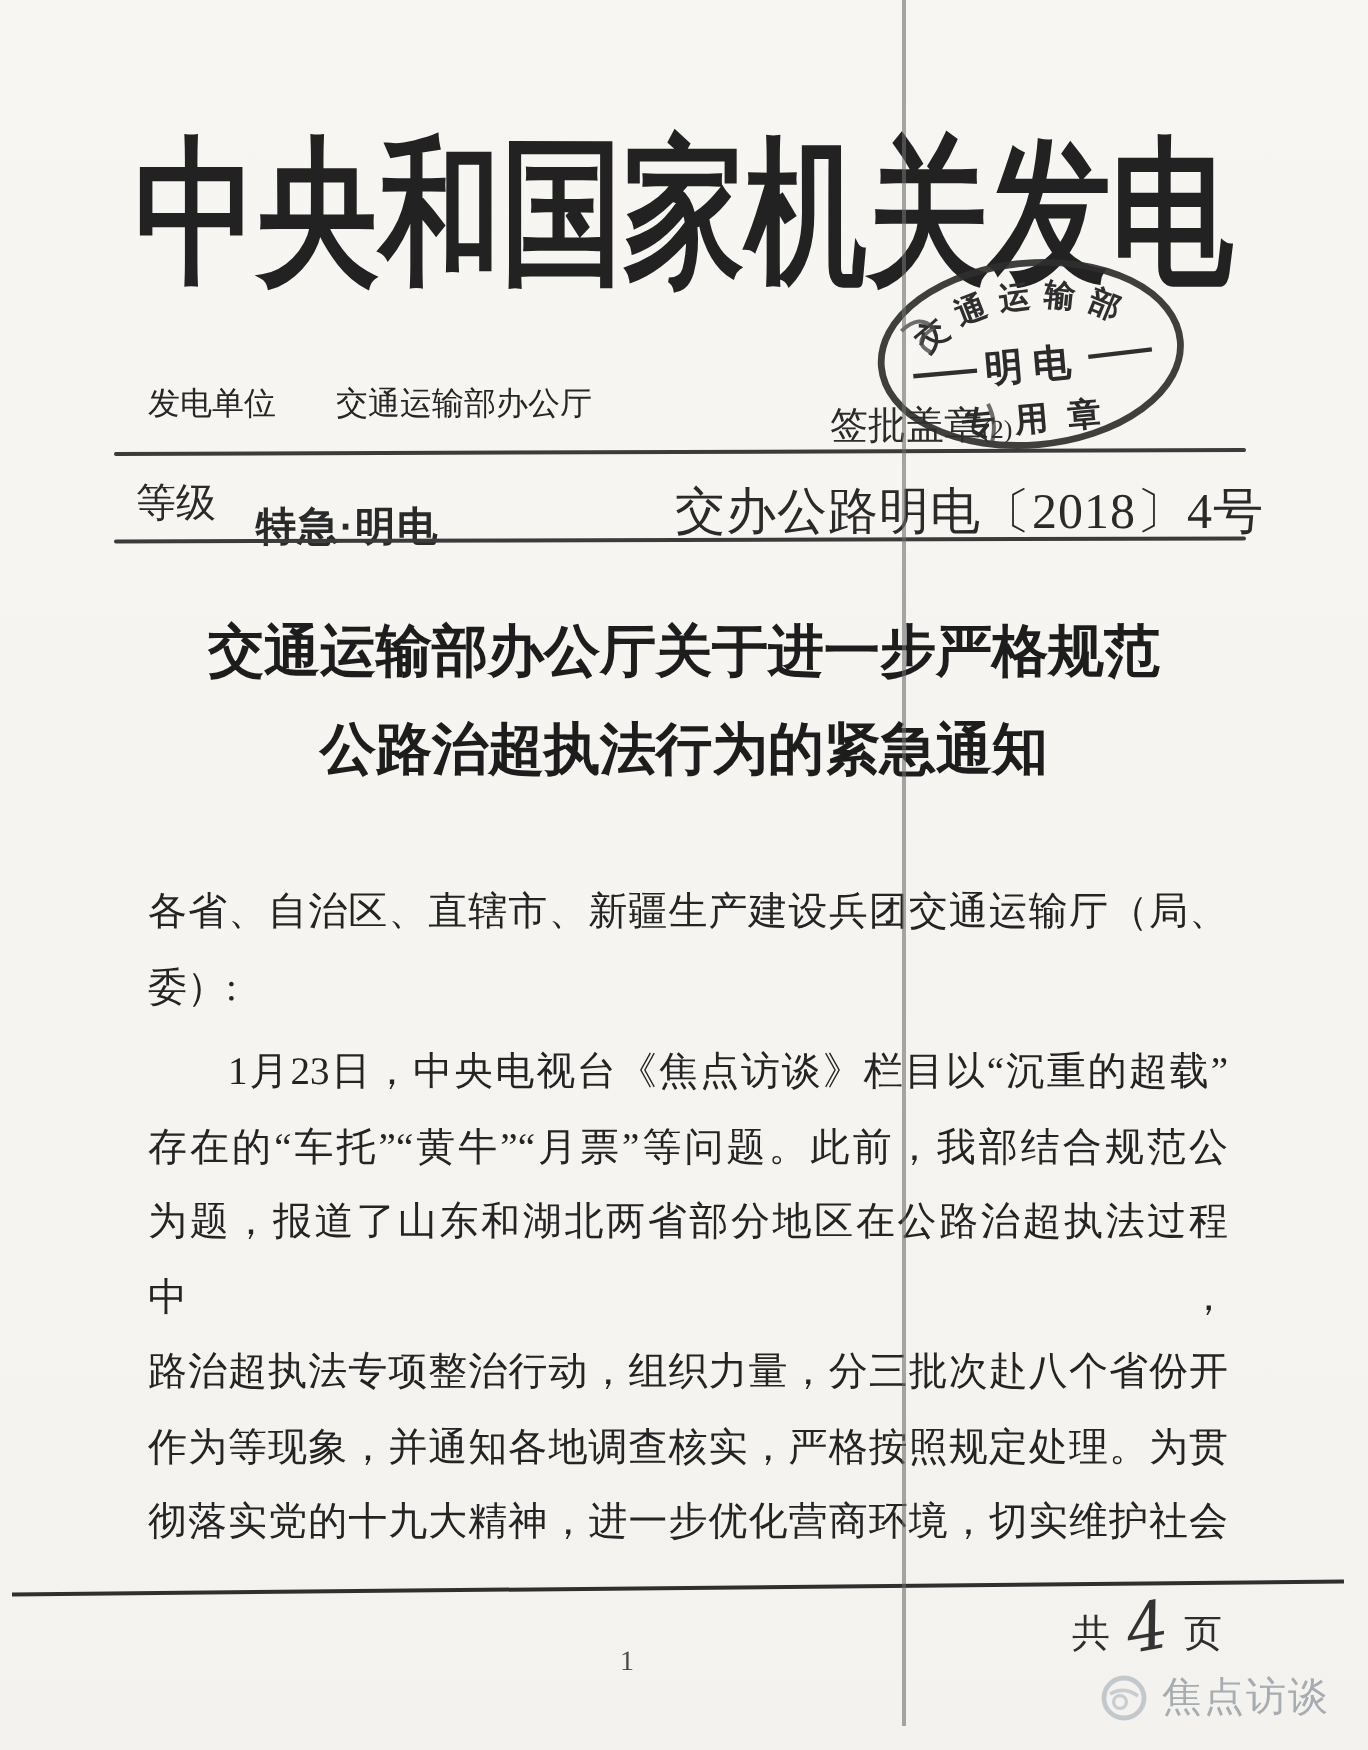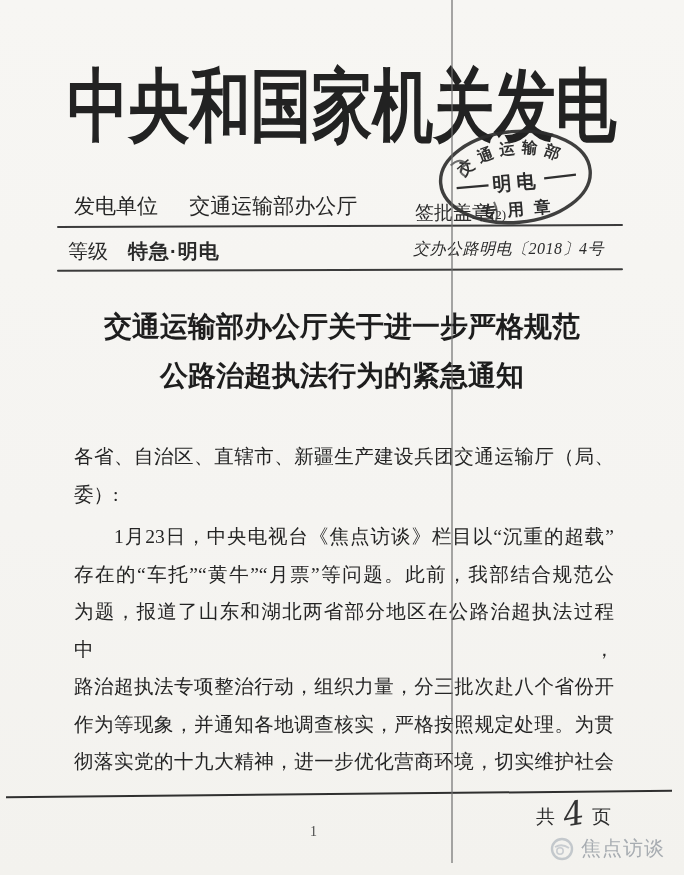--- a/index.html
+++ b/index.html
@@ -23,41 +23,41 @@
     font-weight: bold;
     white-space: nowrap;
     letter-spacing: 0px;
     color: #222;
     transform: scaleY(1.3);
     transform-origin: top center;
     z-index: 1;
   }
 
   
-  .meta-row1 { position: absolute; top: 192px; left: 74px; font-size: 21px; color: #262626; z-index: 2; }
+  .meta-row1 { position: absolute; top: 192px; left: 74px; font-size: 16px; color: #262626; z-index: 2; }
   .meta-row1 .issuer-value { margin-left: 26px; }
   .sign-area { position: absolute; top: 200px; left: 415px; font-size: 19px; color: #2c2c2c; z-index: 2; white-space: nowrap; }
   .sign-area .note { font-size: 13px; }
 
   .hrule {
     position: absolute; left: 57px; width: 566px; height: 2px;
     background: #3b3b3b; border-radius: 1px; z-index: 3;
   }
   .rule1 { top: 225px; transform: rotate(-0.2deg); }
   .rule2 { top: 269px; transform: rotate(-0.15deg); }
 
   .meta-row2 { position: absolute; top: 238px; left: 0; width: 684px; height: 28px; z-index: 2; }
   .level-label { position: absolute; left: 68px; top: 0; font-size: 20px; }
   .level-value {
-    position: absolute; left: 128px; top: 0;
+    position: absolute; left: 128px; top: 12px;
     font-size: 20px; font-weight: bold;
     font-family: "Liberation Sans", "DejaVu Sans", sans-serif;
     letter-spacing: 1px;
   }
-  .doc-number { position: absolute; right: 80px; top: 1px; font-size: 16px; letter-spacing: 0.5px; font-style: italic; }
+  .doc-number { position: absolute; right: 52px; top: 1px; font-size: 25px; letter-spacing: 0.5px; }
 
   
   .stamp { position: absolute; left: 436px; top: 128px; width: 160px; height: 104px; z-index: 6; }
 
   
   .fold-line {
     position: absolute; left: 451px; top: 0; width: 2px; height: 863px;
     background: #6e6e6e; opacity: 0.6; z-index: 12;
   }
 

